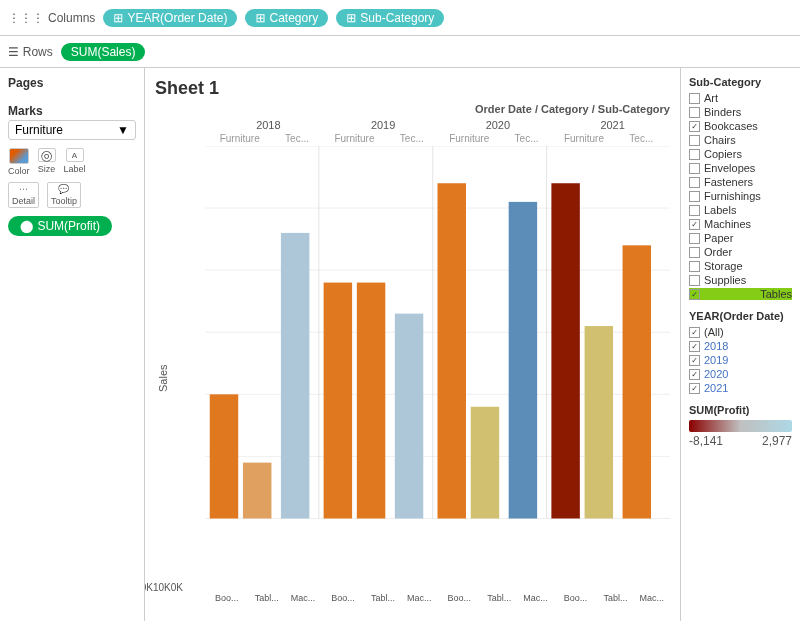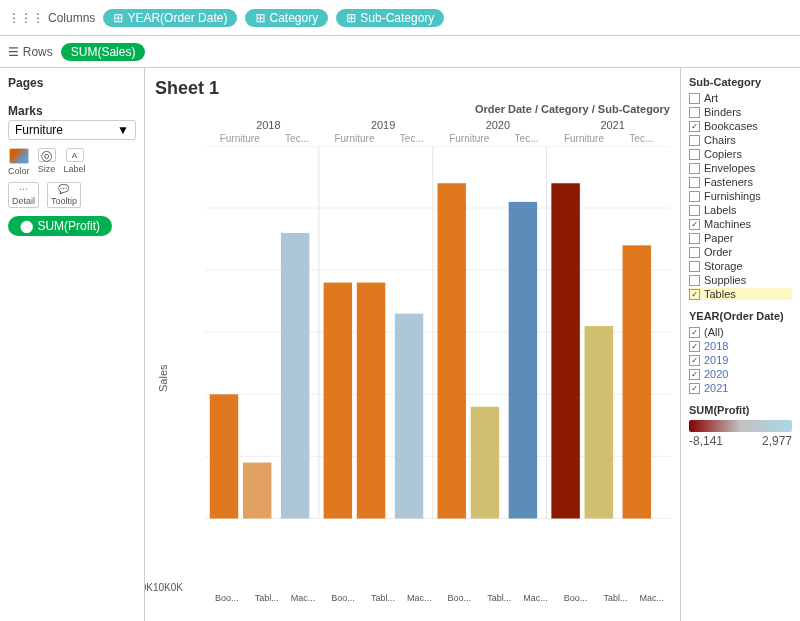--- a/index.html
+++ b/index.html
@@ -276,21 +276,21 @@
             <span class="legend-label">Order</span>
           </div>
           <div class="legend-item">
             <div class="legend-checkbox"></div>
             <span class="legend-label">Storage</span>
           </div>
           <div class="legend-item">
             <div class="legend-checkbox"></div>
             <span class="legend-label">Supplies</span>
           </div>
-          <div class="legend-item" style="background:#fef9c3;">
+          <div class="legend-item" style="background:#84cc16;justify-content:space-between;">
             <div class="legend-checkbox checked"></div>
             <span class="legend-label">Tables</span>
           </div>
         </div>
 
         <div class="legend-section">
           <div class="legend-title">YEAR(Order Date)</div>
           <div class="legend-item">
             <div class="legend-checkbox checked"></div>
             <span class="legend-label">(All)</span>

